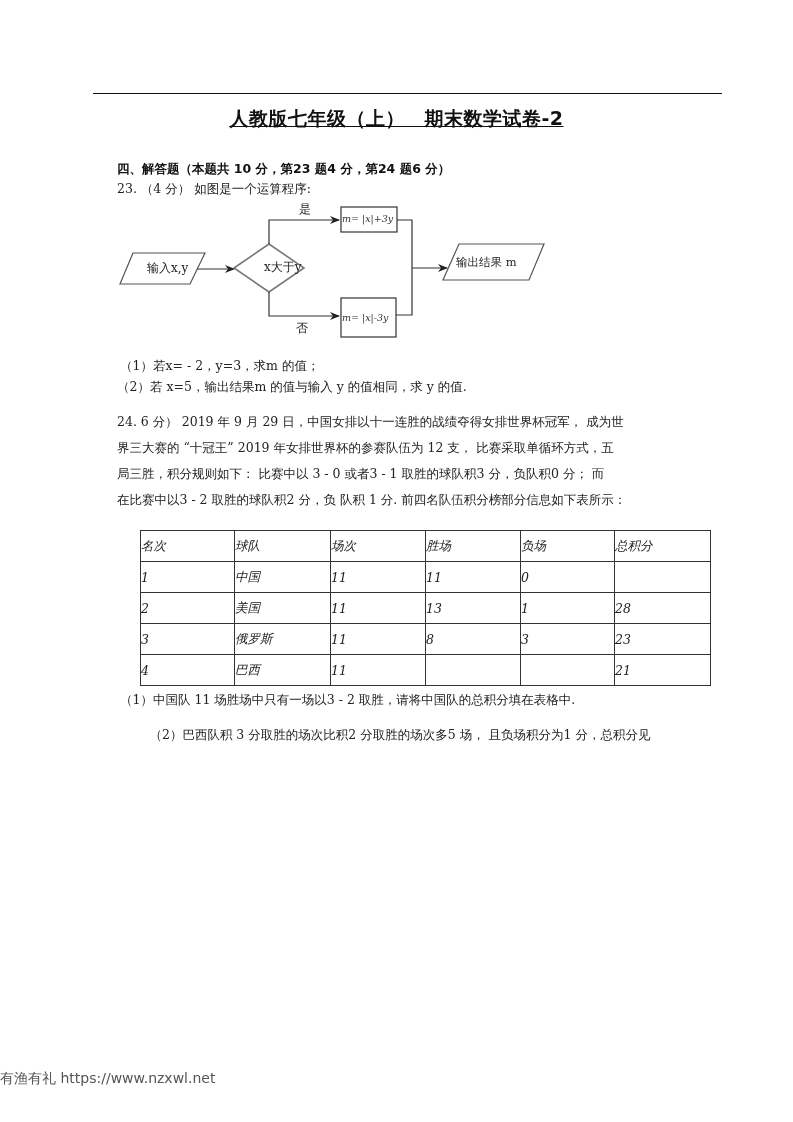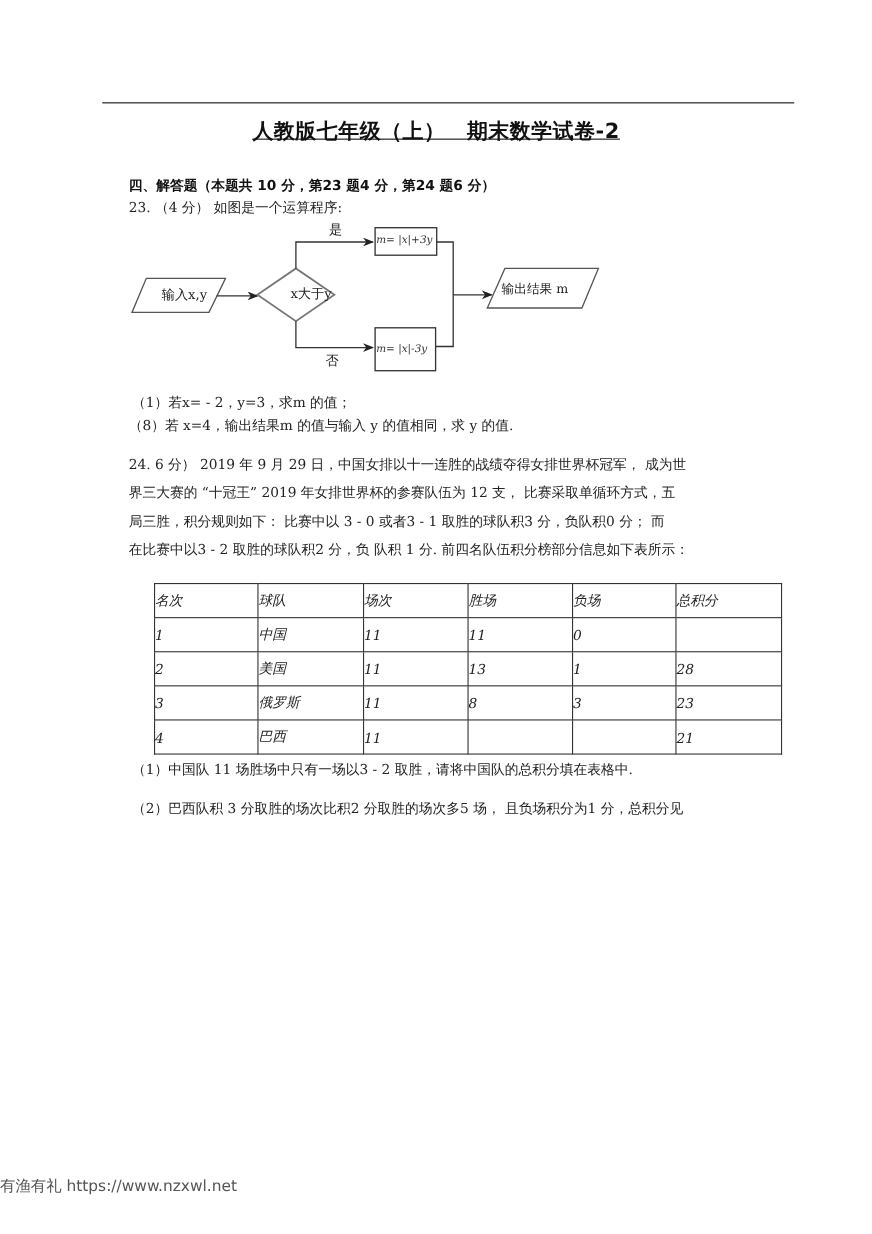--- a/index.html
+++ b/index.html
@@ -109,21 +109,21 @@
       font-style: italic;
     }
     .c0 { width: 93px; }
     .c1 { width: 95px; }
     .c2 { width: 94px; }
     .c3 { width: 94px; }
     .c4 { width: 93px; }
     .c5 { width: 95px; }
 
     .q24-sub1 { top: 692px; left: 120px; }
-    .q24-sub2 { top: 722px; left: 120px; line-height: 26px; }
+    .q24-sub2 { top: 722px; left: 120px; line-height: 26px; text-align: center; }
 
     .footer {
       position: absolute;
       left: 0;
       width: 698px;
       top: 1070px;
       text-align: left;
       font-family: "DejaVu Sans", "Liberation Sans", sans-serif;
       font-size: 14px;
       color: #555;
@@ -171,21 +171,21 @@
   <span class="flow-label" style="left:37px; top:65px;">输入x,y</span>
   <span class="flow-label" style="left:138px; top:64px;margin-left:16px;">x大于y</span>
   <span class="flow-label" style="left:189px; top:6px;">是</span>
   <span class="flow-label" style="left:186px; top:125px;">否</span>
   <span class="flow-box-text" style="left:232px; top:18px;">m= |x|+3y</span>
   <span class="flow-box-text" style="left:232px; top:117px;">m= |x|-3y</span>
   <span class="flow-label" style="left:346px; top:60px; font-size:11.5px;">输出结果 m</span>
 </div>
 
 <div class="line q23-sub1">（1）若x= - 2，y=3，求m  的值；</div>
-<div class="line q23-sub2">（8）若 x=4，输出结果m  的值与输入 y  的值相同，求 y  的值.</div>
+<div class="line q23-sub2">（2）若 x=5，输出结果m  的值与输入 y  的值相同，求 y  的值.</div>
 
 <div class="para q24">
   <span class="pl">24. 6  分） 2019  年 9  月 29   日，中国女排以十一连胜的战绩夺得女排世界杯冠军，  成为世</span>
   <span class="pl">界三大赛的 “十冠王” 2019 年女排世界杯的参赛队伍为 12  支，    比赛采取单循环方式，五</span>
   <span class="pl">局三胜，积分规则如下：  比赛中以  3  - 0  或者3  - 1  取胜的球队积3  分，负队积0  分；   而</span>
   <span class="pl">在比赛中以3  - 2  取胜的球队积2  分，负 队积 1  分.     前四名队伍积分榜部分信息如下表所示：</span>
 </div>
 
 <table class="standings">
   <thead>

